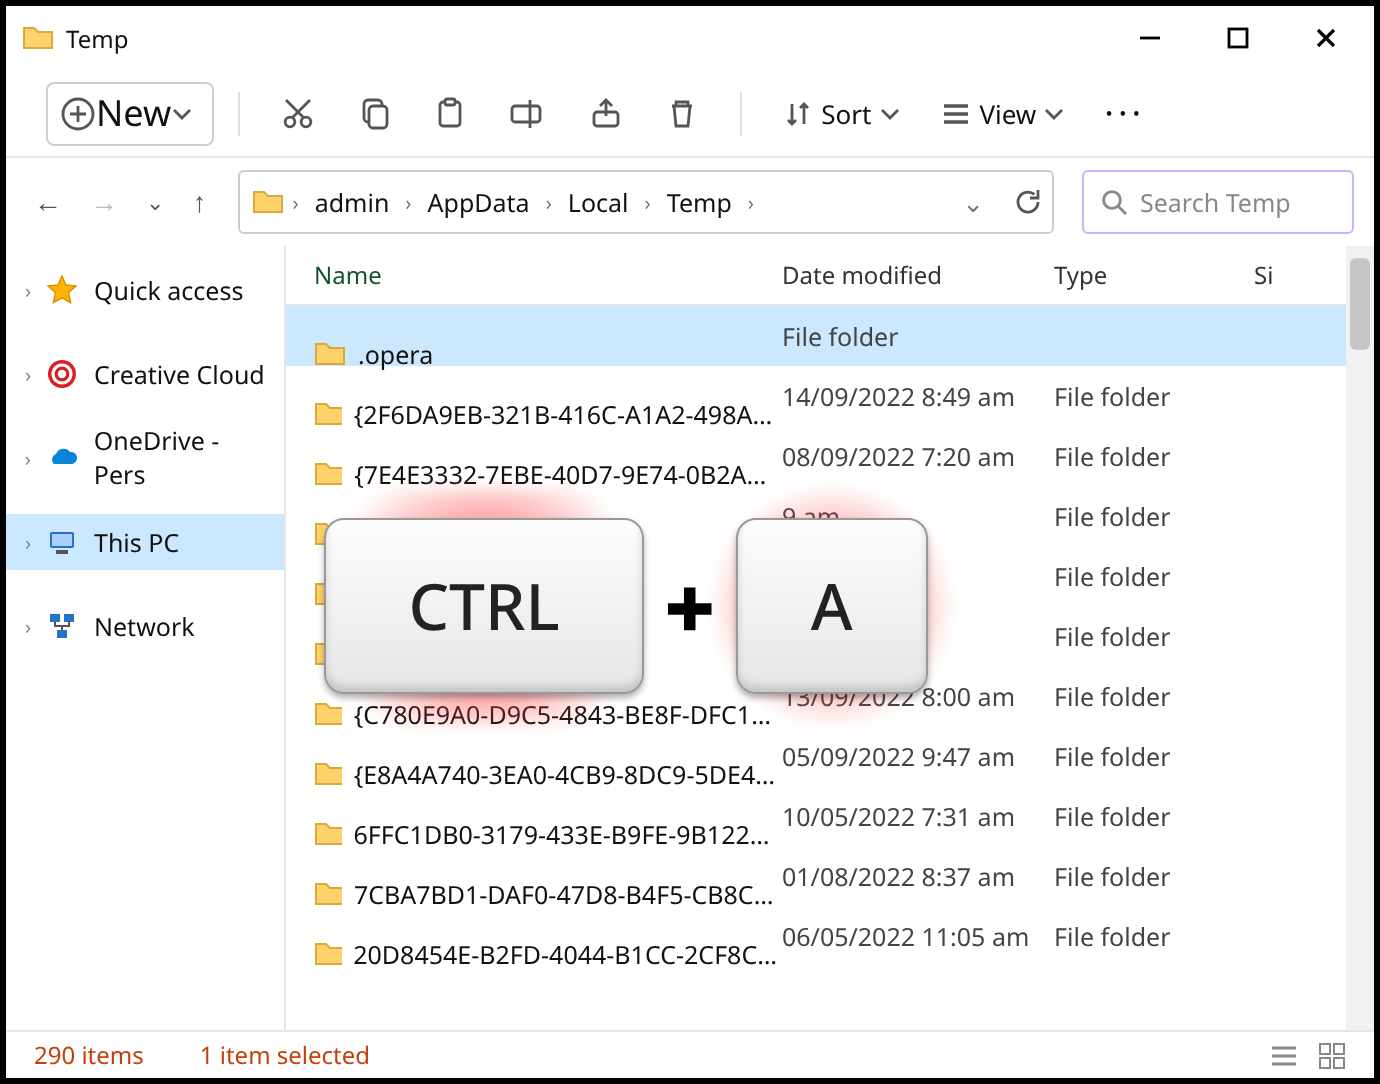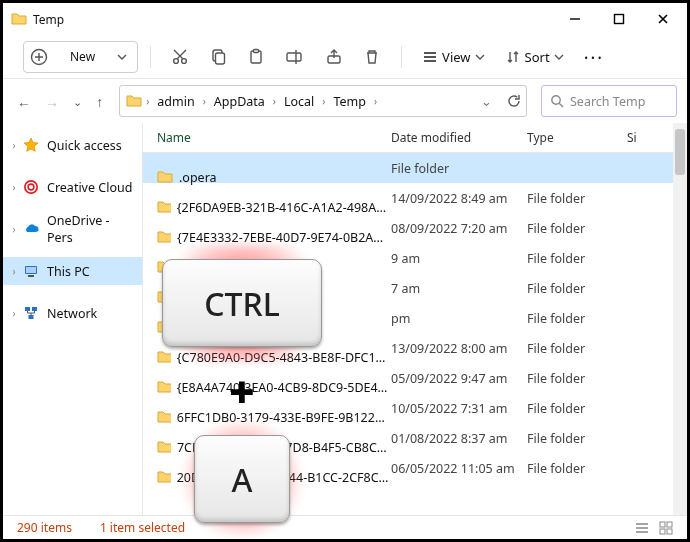--- a/index.html
+++ b/index.html
@@ -3,21 +3,21 @@
 <meta charset="utf-8">
 <style>
   * { box-sizing: border-box; margin: 0; padding: 0; font-family: "Segoe UI", system-ui, sans-serif; }
   body { width: 690px; height: 542px; background: #fff; border: 3px solid #000; position: relative; overflow: hidden; font-size: 13px; color: #111; }
   .titlebar { height: 32px; display: flex; align-items: center; padding: 0 2px 0 8px; }
   .titlebar .folder-icon { margin-right: 6px; }
   .titlebar .title { flex: 1; font-size: 12px; }
   .winbtn { width: 44px; height: 28px; display: flex; align-items: center; justify-content: center; }
   .toolbar { height: 44px; display: flex; align-items: center; padding: 0 10px 0 20px; gap: 4px; border-bottom: 1px solid #e6e6e6; }
   .tbtn { height: 32px; padding: 0 8px; display: flex; align-items: center; justify-content: center; border-radius: 4px; }
-  .newbtn { border: 1px solid #cfcfcf; padding: 0 10px 0 6px; gap: 22px; font-size: 12px; }
+  .newbtn { border: 1px solid #cfcfcf; padding: 0 10px 0 6px; gap: 0; font-size: 18px; }
   .sep { width: 1px; height: 22px; background: #e0e0e0; margin: 0 8px; }
   .dots { font-size: 18px; letter-spacing: 2px; }
   .navbar { height: 44px; display: flex; align-items: center; padding: 4px 10px 4px 14px; gap: 6px; }
   .navarrows { display: flex; align-items: center; gap: 14px; margin-right: 10px; }
   .navarrows span { color: #555; font-size: 14px; }
   .navarrows .dis { color: #bbb; }
   .addr { flex: 1; height: 32px; border: 1px solid #ccc; border-radius: 3px; display: flex; align-items: center; padding: 0 4px 0 6px; gap: 2px; overflow: hidden; }
   .crumb { padding: 2px 4px; font-size: 12.5px; }
   .chev { color: #777; font-size: 10px; padding: 0 2px; }
   .refresh { margin-left: 6px; }
@@ -38,21 +38,21 @@
   .row .fname { width: 248px; padding-left: 14px; display: flex; align-items: center; gap: 6px; overflow: hidden; white-space: nowrap; }
   .row .fname span { overflow: hidden; text-overflow: ellipsis; margin-top: 18px; }
   .row .fdate { width: 136px; color: #444; }
   .row .ftype { width: 100px; color: #444; }
   .row.sel { background: #cce8ff; }
   .scroll { position: absolute; right: 0; top: 0; bottom: 0; width: 14px; background: #f1f1f1; }
   .scrollthumb { position: absolute; top: 6px; left: 2px; right: 2px; height: 46px; background: #c6c6c6; border-radius: 3px; }
   .status { height: 24px; border-top: 1px solid #e6e6e6; display: flex; align-items: center; padding: 0 14px; font-size: 12px; color: #c2410c; gap: 28px; }
   .status .viewmodes { margin-left: auto; color: #888; display:flex; gap:10px; }
   
-  .overlay { position: absolute; left: 145px; top: 242px; display: flex; align-items: center; gap: 0px; z-index: 50; flex-direction: column; }
+  .overlay { position: absolute; left: 145px; top: 242px; display: flex; align-items: center; gap: 0px; z-index: 50; }
   .keywrap { position: relative; padding: 14px; border-radius: 18px; }
   .keywrap::before { content:""; position:absolute; inset:0; border-radius:18px; background: radial-gradient(circle, rgba(255,60,60,0.55) 30%, rgba(255,60,60,0.0) 72%); filter: blur(4px); z-index:-1; }
   .key { background: linear-gradient(#fdfdfd,#e6e6e6); border: 1px solid #999; border-radius: 10px; box-shadow: inset 0 -3px 4px rgba(0,0,0,0.15), 0 2px 3px rgba(0,0,0,0.3); display:flex; align-items:center; justify-content:center; font-weight: 500; color:#222; }
   .key.ctrl { width: 160px; height: 88px; font-size: 32px; }
   .key.a { width: 96px; height: 88px; font-size: 32px; }
   .plus { font-size: 44px; font-weight: 900; color:#000; margin: 0 -4px; }
   svg { display:block; }
 </style>
 </head>
 <body>
@@ -125,32 +125,32 @@
       </svg>
     </div>
   <div class="tbtn">
       <svg width="18" height="18">
         <path d="M4 5h10M6 5V3h6v2M5 5l1 10h6l1-10" fill="none" stroke="#555" stroke-width="1.4"></path>
       </svg>
     </div>
   <div class="sep"></div>
   <div class="tbtn">
     <svg width="16" height="16">
-        <path d="M2 4h12M2 8h12M2 12h12" stroke="#555" stroke-width="1.8"></path>
-      </svg>
-    <span style="margin:0 4px">View</span>
+        <path d="M5 3v10M3 11l2 2 2-2M11 13V3M9 5l2-2 2 2" fill="none" stroke="#555" stroke-width="1.4"></path>
+      </svg>
+    <span style="margin:0 4px">Sort</span>
     <svg width="10" height="10">
         <path d="M1 3l4 4 4-4" fill="none" stroke="#555" stroke-width="1.4"></path>
       </svg>
   </div>
   <div class="tbtn">
     <svg width="16" height="16">
-        <path d="M5 3v10M3 11l2 2 2-2M11 13V3M9 5l2-2 2 2" fill="none" stroke="#555" stroke-width="1.4"></path>
-      </svg>
-    <span style="margin:0 4px">Sort</span>
+        <path d="M2 4h12M2 8h12M2 12h12" stroke="#555" stroke-width="1.8"></path>
+      </svg>
+    <span style="margin:0 4px">View</span>
     <svg width="10" height="10">
         <path d="M1 3l4 4 4-4" fill="none" stroke="#555" stroke-width="1.4"></path>
       </svg>
   </div>
   <div class="tbtn">
       <span class="dots">···</span>
     </div>
 </div>
 
 <div class="navbar">

